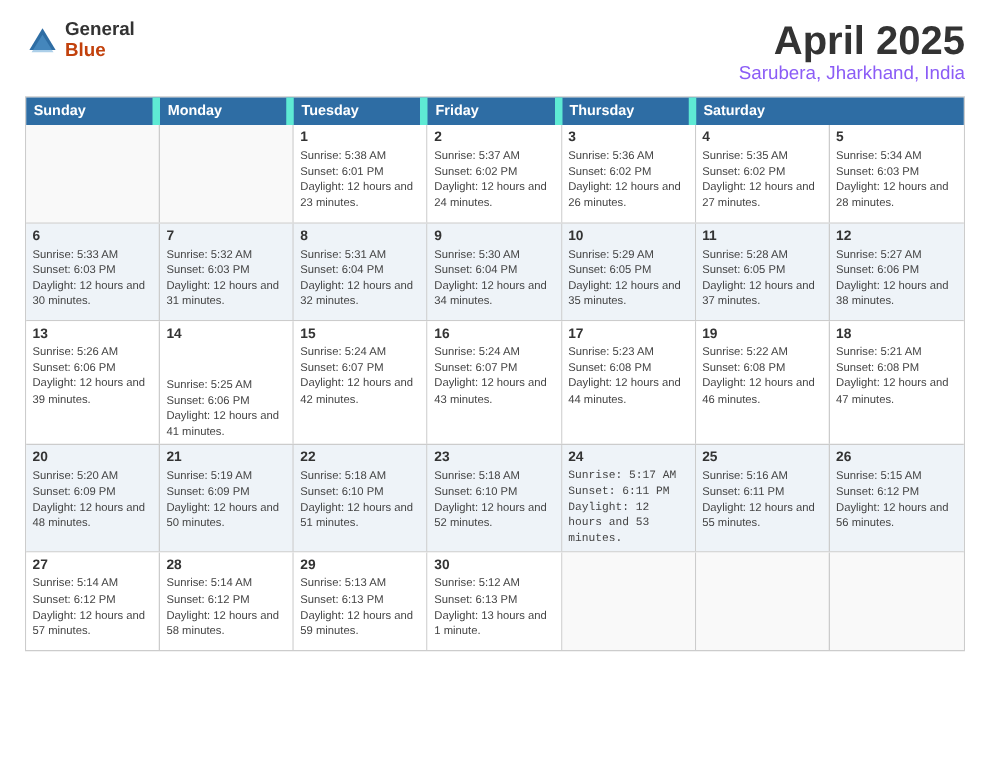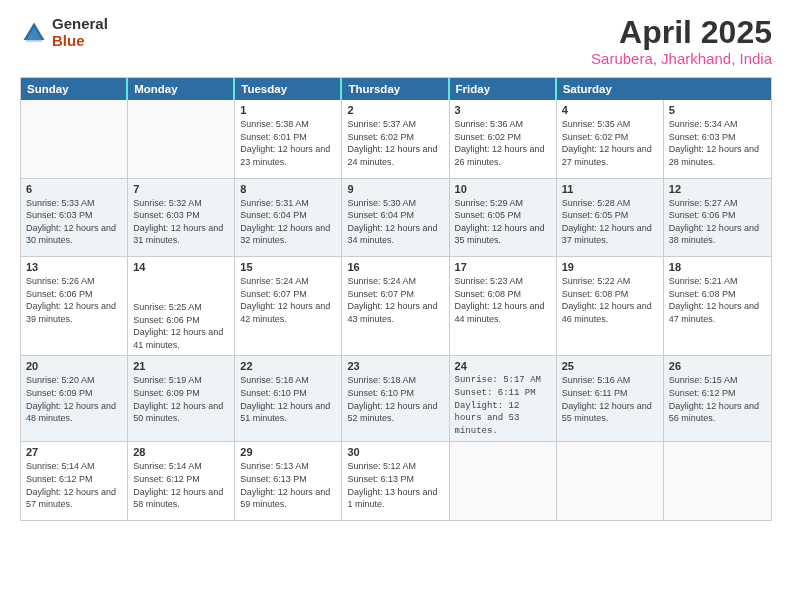--- a/index.html
+++ b/index.html
@@ -51,41 +51,41 @@
       text-align: right;
     }
     .title-month {
       font-size: 32px;
       font-weight: bold;
       color: #333;
       line-height: 1;
     }
     .title-location {
       font-size: 15px;
-      color: #ec4899;
+      color: #8b5cf6;
       margin-top: 2px;
     }
     .calendar {
       flex: 1;
       display: flex;
       flex-direction: column;
       border: 1px solid #ccc;
     }
     .cal-header {
       display: grid;
       grid-template-columns: repeat(7, 1fr);
       background: #2e6da4;
     }
     .cal-header-cell {
       color: #fff;
       font-size: 11.5px;
       font-weight: bold;
       padding: 5px 6px;
       text-align: left;
-      border-right: 2px solid #5eead4;
+      border-right: 6px solid #5eead4;
     }
     .cal-header-cell:last-child { border-right: none; }
     .cal-body {
       flex: 1;
       display: flex;
       flex-direction: column;
     }
     .cal-row {
       display: grid;
       grid-template-columns: repeat(7, 1fr);
@@ -137,22 +137,22 @@
       <div class="title-month">April 2025</div>
       <div class="title-location">Sarubera, Jharkhand, India</div>
     </div>
   </div>
 
   <div class="calendar">
     <div class="cal-header">
     <div class="cal-header-cell">Sunday</div>
         <div class="cal-header-cell">Monday</div>
         <div class="cal-header-cell">Tuesday</div>
+        <div class="cal-header-cell">Friday</div>
         <div class="cal-header-cell">Thursday</div>
-        <div class="cal-header-cell">Friday</div>
         <div class="cal-header-cell">Saturday</div>
       </div>
     <div class="cal-body">
     <div class="cal-row">
           <div class="cal-cell empty"></div>
           <div class="cal-cell empty"></div>
           <div class="cal-cell">
             <span class="cell-date">1</span>
             <div class="cell-info" style="white-space: pre-line;">Sunrise: 5:38 AM
 Sunset: 6:01 PM

